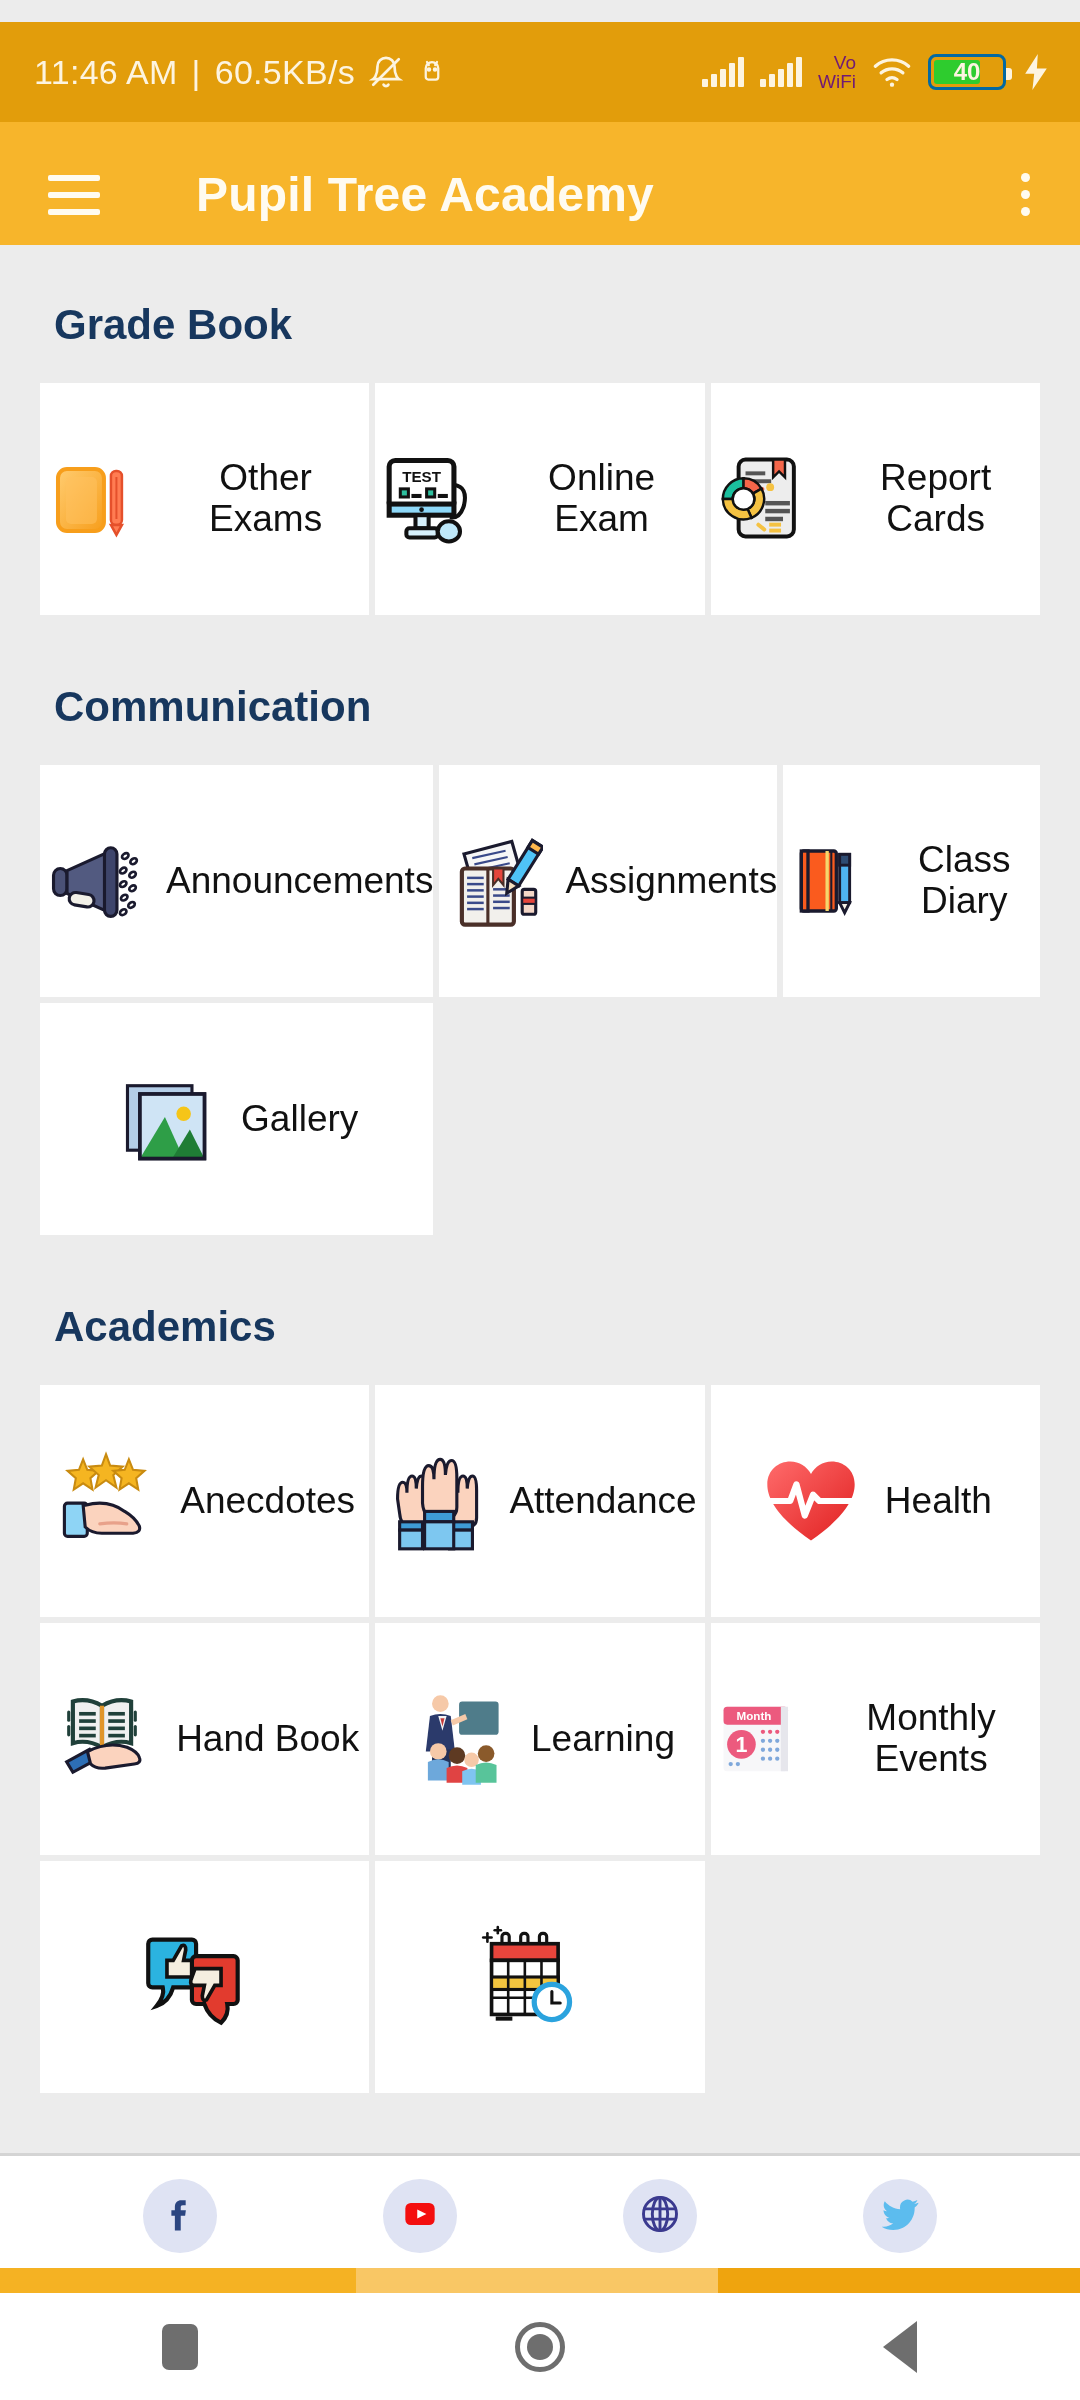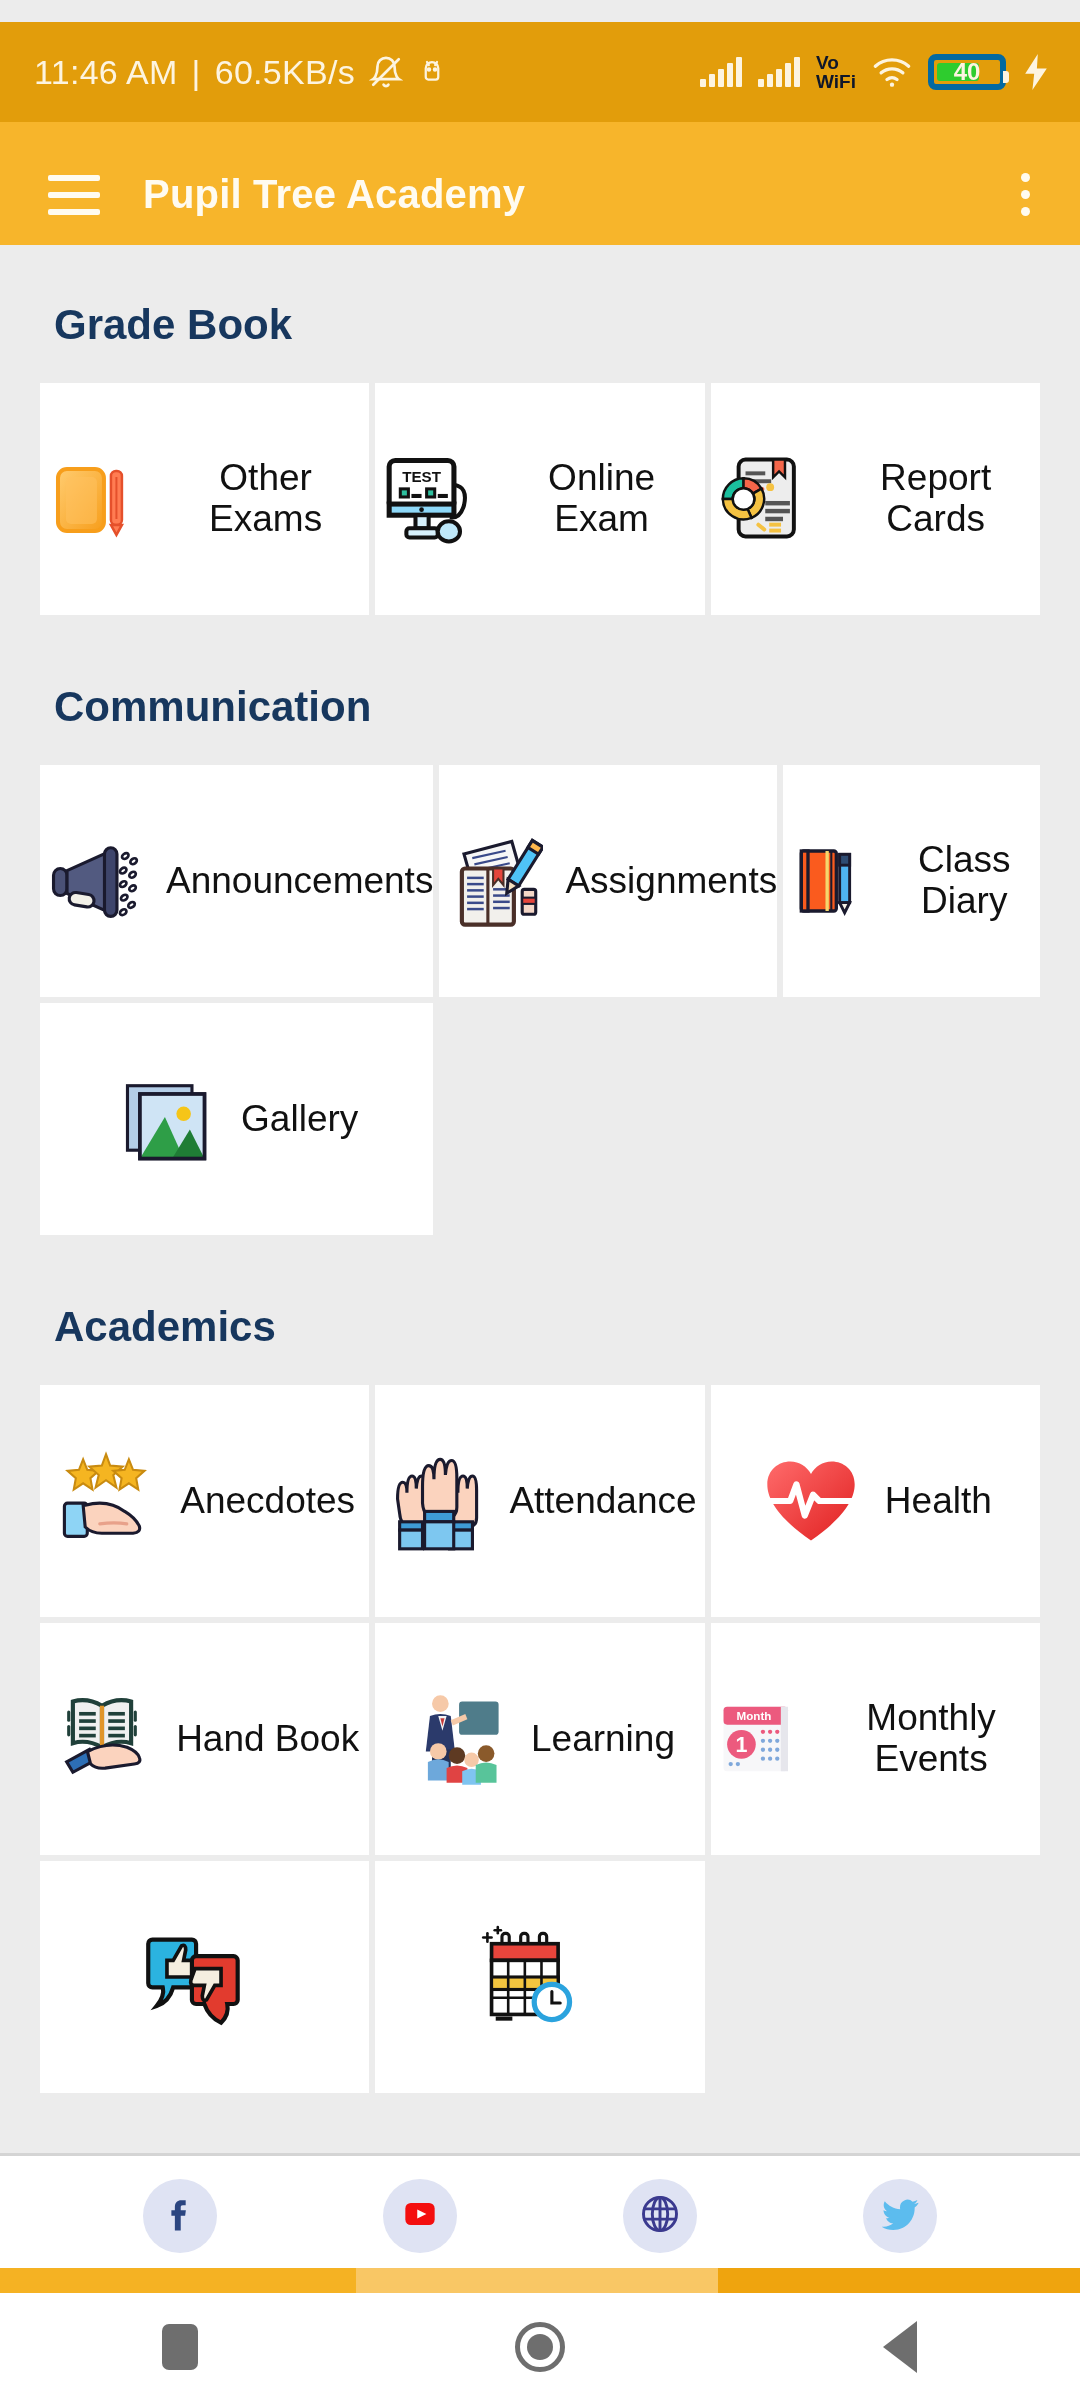--- a/index.html
+++ b/index.html
@@ -23,46 +23,46 @@
   .status-right{ display:flex; align-items:center; gap:16px; }
 
   .signal{ display:flex; align-items:flex-end; gap:3px; height:30px; }
   .signal i{ display:block; width:6px; background:#FDF4E0; border-radius:1px; }
   .signal i:nth-child(1){height:8px}
   .signal i:nth-child(2){height:13px}
   .signal i:nth-child(3){height:18px}
   .signal i:nth-child(4){height:24px}
   .signal i:nth-child(5){height:30px}
 
-  .vowifi{ color:#0f172a; font-size:19px; line-height:19px; font-weight:bold; text-align:left; }
+  .vowifi{ color:#701a75; font-size:19px; line-height:19px; font-weight:normal; text-align:right; }
 
   .battery{
-    width:78px; height:36px; border:6px solid #0369a1; border-radius:8px;
+    width:78px; height:36px; border:3px solid #0369a1; border-radius:8px;
     position:relative; display:flex; align-items:center; padding:3px;
   }
   .battery:after{
     content:""; position:absolute; right:-9px; top:11px;
     width:6px; height:12px; background:#FDF4E0; border-radius:0 3px 3px 0;
   }
   .battery .fill{
     background:#2ECC2E; height:100%; width:70%; border-radius:3px;
     display:flex; align-items:center; justify-content:center;
   }
   .battery .pct{ color:#FDF4E0; font-size:24px; font-weight:bold; position:absolute; width:100%; text-align:center; left:0; }
 
   
   .app-bar{
     height:145px; background:#F7B52B;
     display:flex; align-items:center; padding:0 40px 0 48px;
   }
   .hamburger{ width:52px; display:flex; flex-direction:column; gap:11px; cursor:pointer; }
   .hamburger span{ display:block; height:6px; background:#FFFBF0; border-radius:2px; }
   .app-title{
-    color:#FFFBF0; font-size:40px; font-weight:bold;
-    margin-left:43px; letter-spacing:.2px; flex:1;
+    color:#FFFBF0; font-size:48px; font-weight:bold;
+    margin-left:96px; letter-spacing:.2px; flex:1;
   }
   .kebab{ display:flex; flex-direction:column; gap:8px; align-items:center; padding:10px; cursor:pointer; }
   .kebab span{ width:9px; height:9px; border-radius:50%; background:#FFFBF0; display:block; }
 
   
   .content{
     position:absolute; top:245px; left:0; right:0; bottom:205px;
     background:#ececec; overflow:hidden;
   }
   .section{ padding:12px; }

